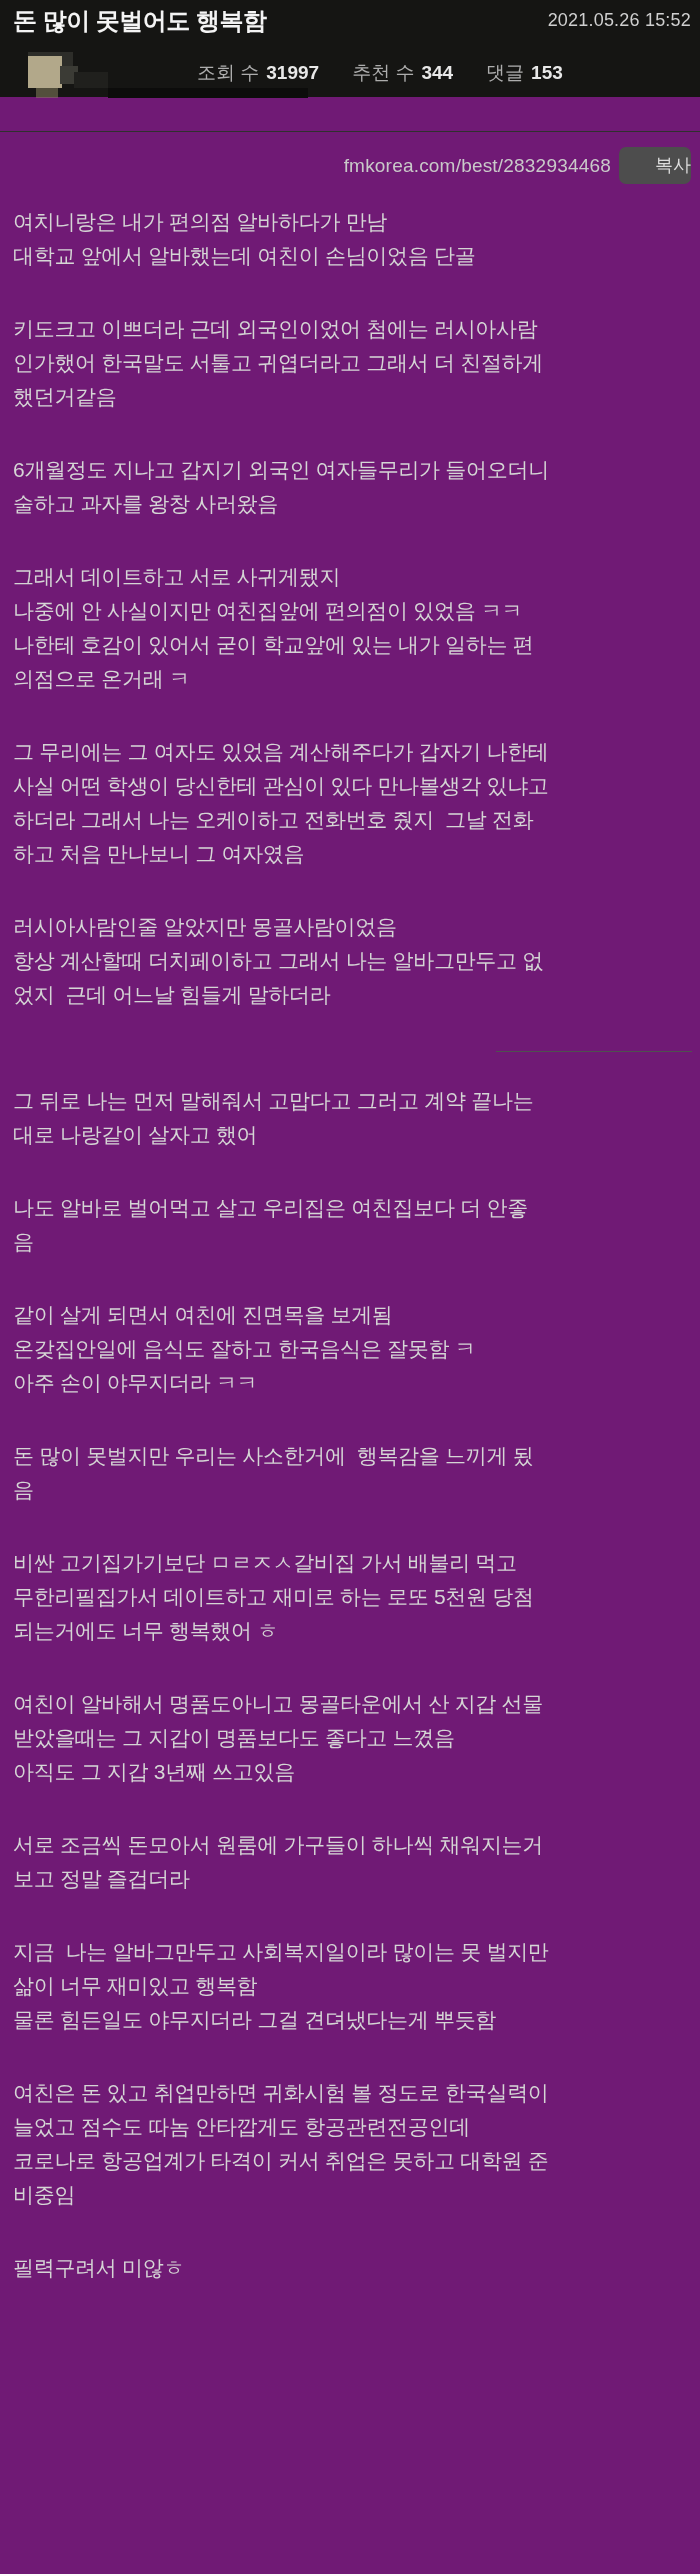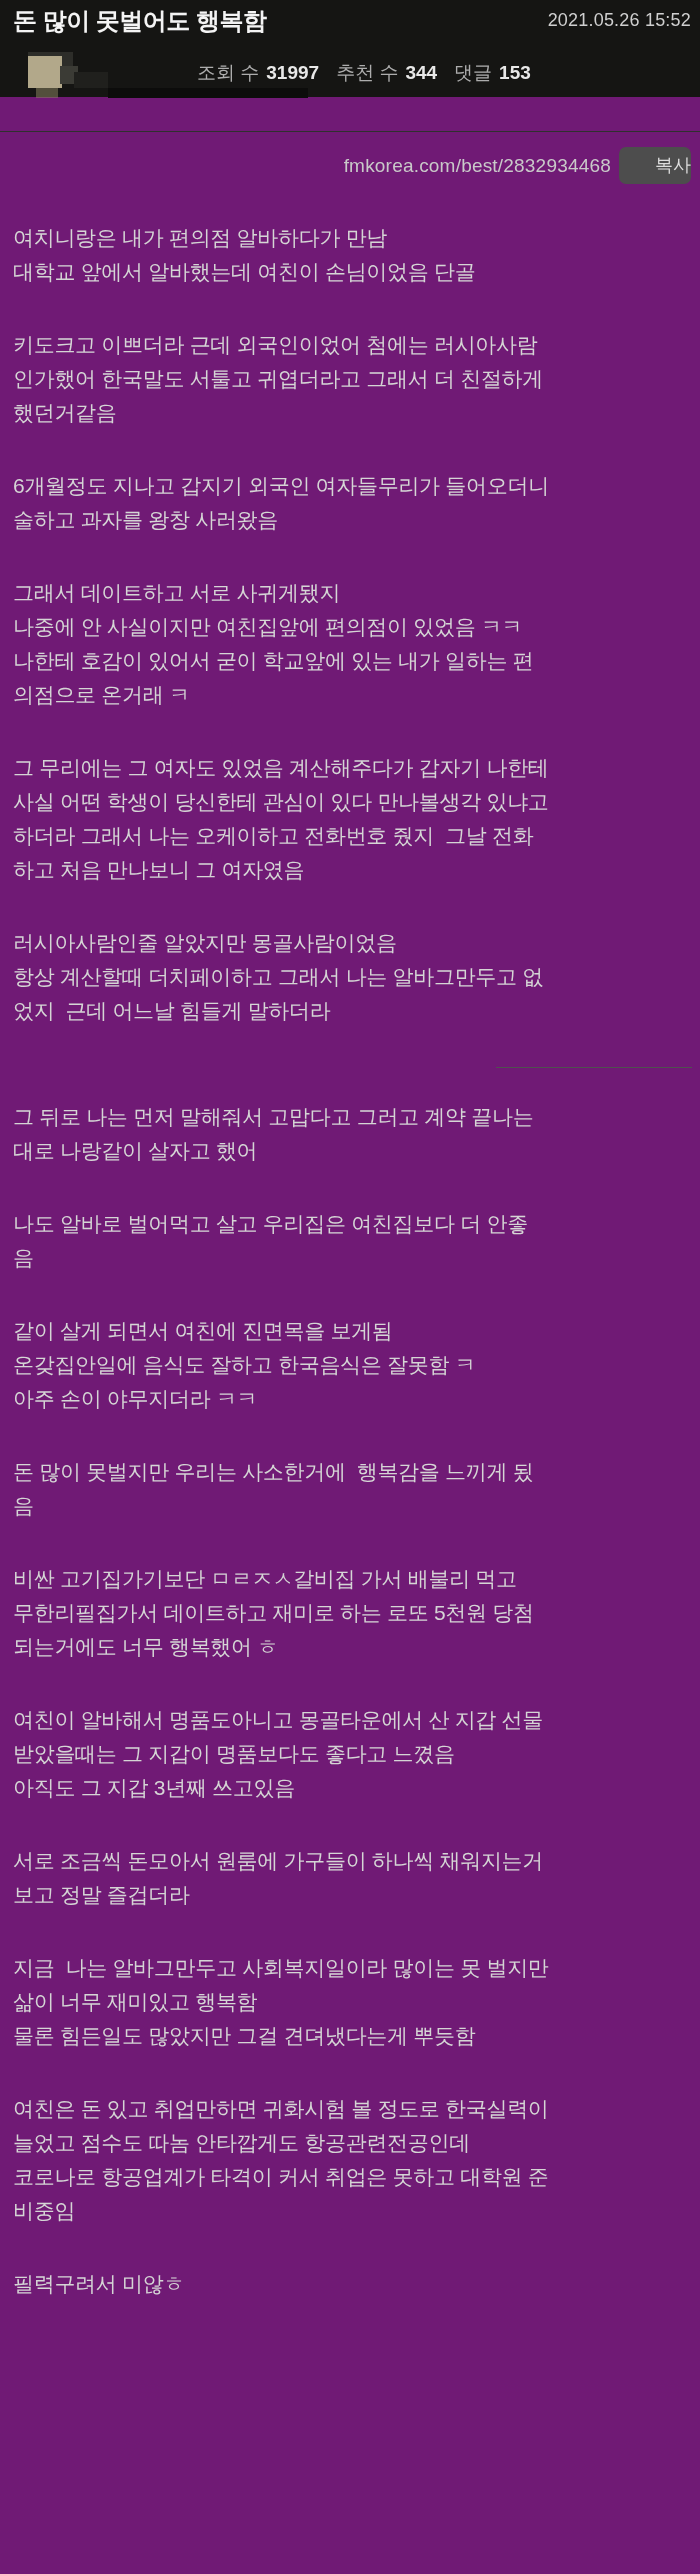--- a/index.html
+++ b/index.html
@@ -39,21 +39,21 @@
   .censor-gray1   { left: 28px; top: 52px; width: 45px; height: 22px; background: #2d2d29; }
   .censor-beige   { left: 28px; top: 56px; width: 34px; height: 32px; background: #b2a88a; }
   .censor-beige2  { left: 60px; top: 66px; width: 18px; height: 18px; background: #3b3b35; }
   .censor-drip    { left: 36px; top: 88px; width: 22px; height: 10px; background: #87805f; opacity: .55; }
   .censor-band    { left: 74px; top: 72px; width: 34px; height: 16px; background: #20201d; }
   .censor-strip   { left: 108px; top: 88px; width: 200px; height: 10px; background: #0c0c0b; }
   .stats-row {
     position: absolute;
     left: 197px; top: 60px;
     display: flex;
-    gap: 17px;
+    gap: 33px;
     font-size: 19px;
     white-space: nowrap;
   }
   .stat-label { color: #adadad; }
   .stat-value { color: #e8e8e8; font-weight: 700; margin-left: 7px; }
   .top-divider {
     position: absolute;
     left: 0; top: 131px;
     width: 700px; height: 1px;
     background: #30302e;
@@ -87,21 +87,21 @@
     position: absolute;
     left: 0; top: 205px;
     width: 700px;
     padding: 0 6px 0 13px;
     color: #d5d5d5;
     font-size: 21px;
     line-height: 34px;
     letter-spacing: -0.3px;
   }
   .post-body p {
-    margin: 16px 0 39px 0;
+    margin: 0 0 39px 0;
     white-space: pre;
     overflow: hidden;
   }
   .post-body p.before-divider { margin-bottom: 0; }
   .post-body p:last-child { margin-bottom: 0; }
   .partial-divider {
     width: 196px;
     height: 1px;
     background: #505050;
     margin: 5px 2px 32px auto;
@@ -177,21 +177,21 @@
     <p>비싼 고기집가기보단 ㅁㄹㅈㅅ갈비집 가서 배불리 먹고
 무한리필집가서 데이트하고 재미로 하는 로또 5천원 당첨
 되는거에도 너무 행복했어 ㅎ</p>
     <p>여친이 알바해서 명품도아니고 몽골타운에서 산 지갑 선물
 받았을때는 그 지갑이 명품보다도 좋다고 느꼈음
 아직도 그 지갑 3년째 쓰고있음</p>
     <p>서로 조금씩 돈모아서 원룸에 가구들이 하나씩 채워지는거
 보고 정말 즐겁더라</p>
     <p>지금  나는 알바그만두고 사회복지일이라 많이는 못 벌지만
 삶이 너무 재미있고 행복함
-물론 힘든일도 많았지만 그걸 견뎌냈다는게 뿌듯함</p>
+물론 힘든일도 야무지더라 그걸 견뎌냈다는게 뿌듯함</p>
     <p>여친은 돈 있고 취업만하면 귀화시험 볼 정도로 한국실력이
 늘었고 점수도 따놈 안타깝게도 항공관련전공인데
 코로나로 항공업계가 타격이 커서 취업은 못하고 대학원 준
 비중임</p>
     <p>필력구려서 미않ㅎ</p>
   </div>
 
 </div>
 
 </body></html>

